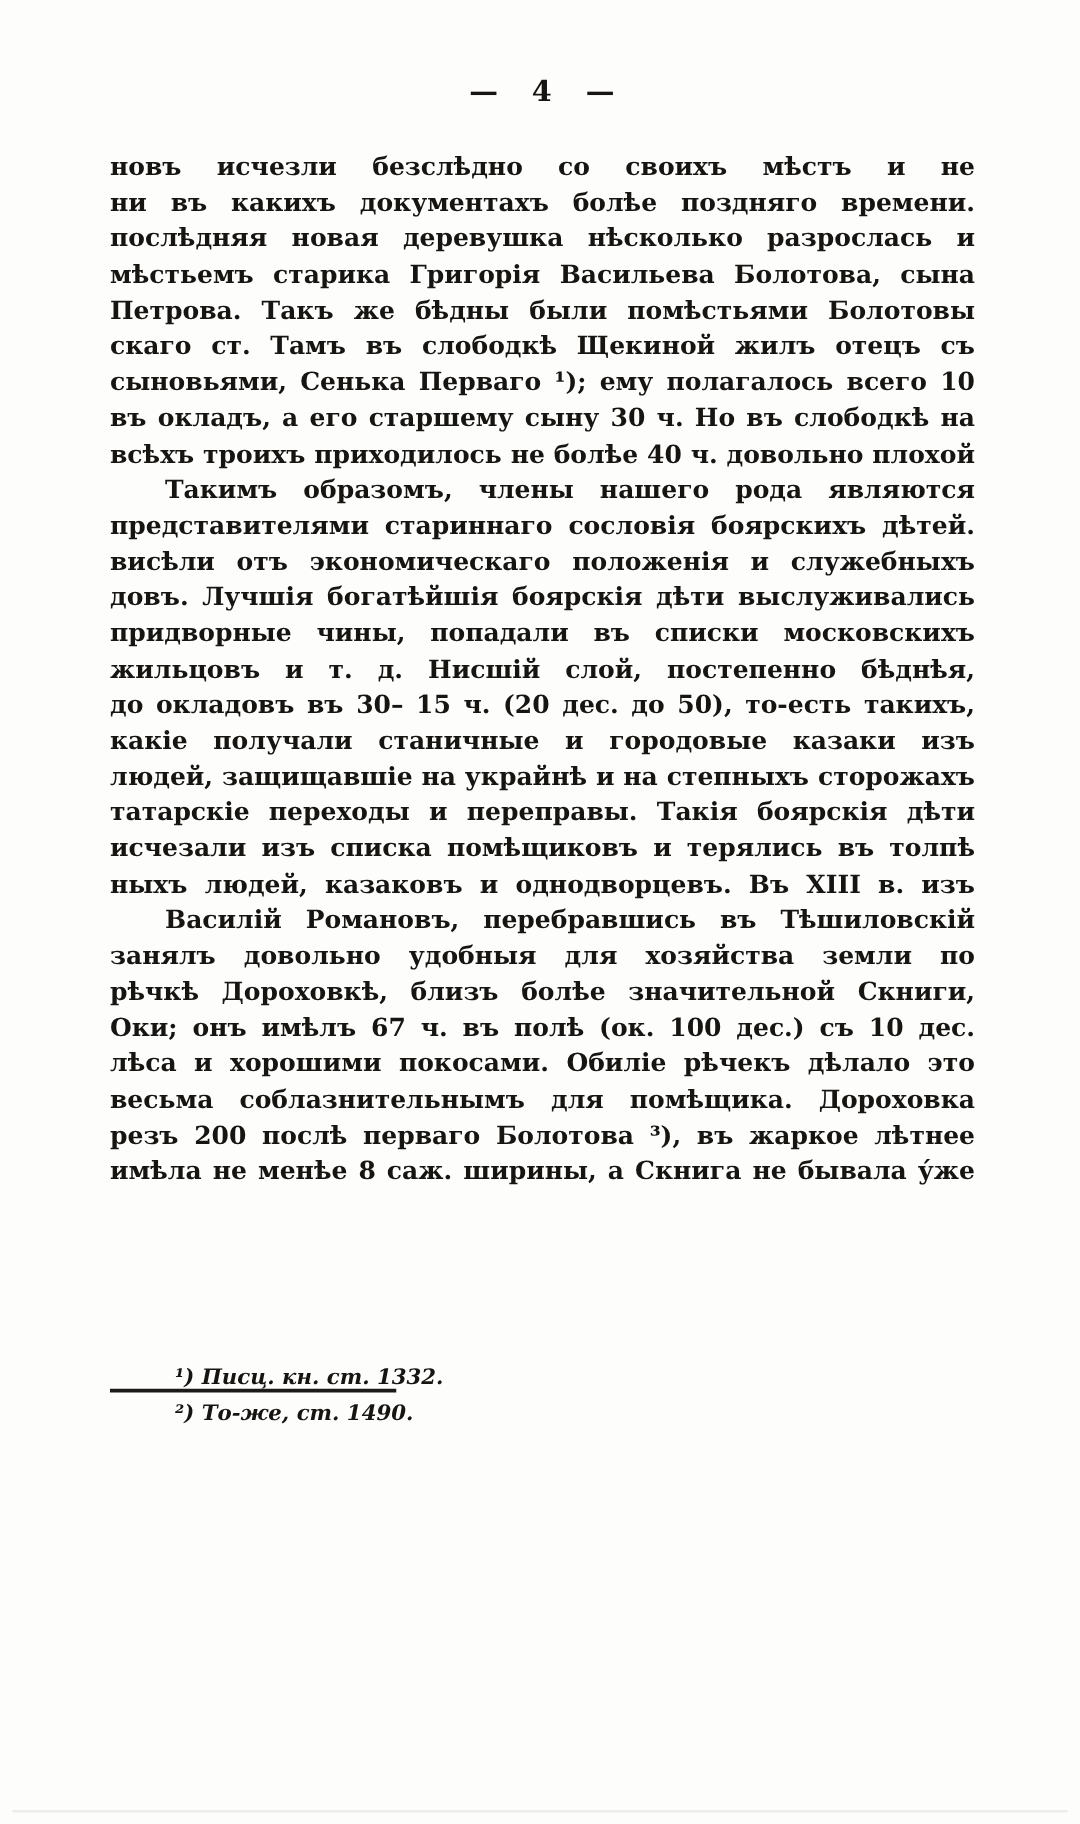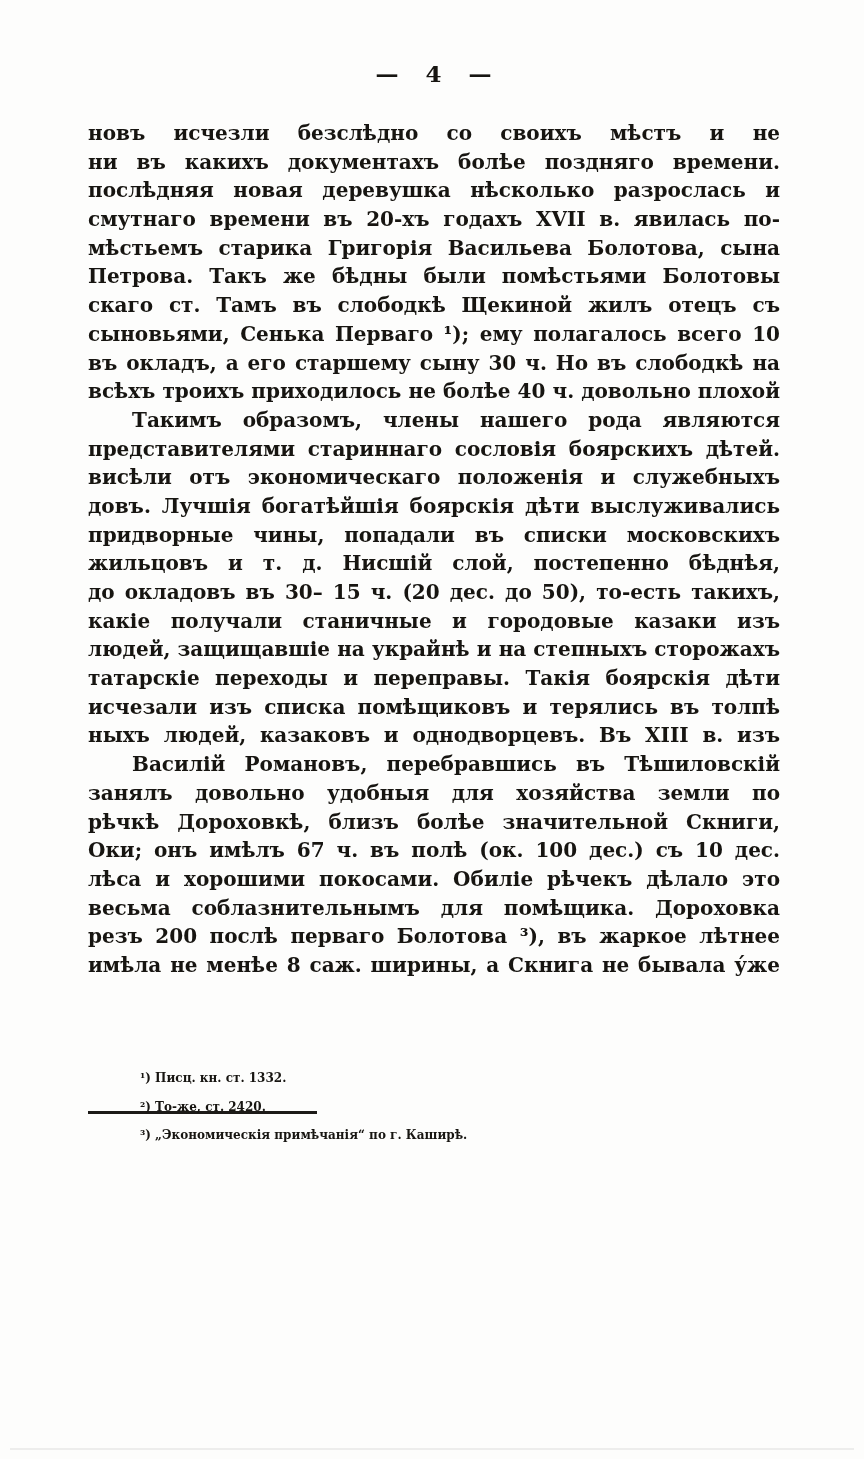--- a/index.html
+++ b/index.html
@@ -49,24 +49,25 @@
     position: absolute;
     left: 88px;
     top: 1111px;
     width: 229px;
     height: 0;
     border-top: 3px solid #1c1a17;
   }
   .footnotes {
     position: absolute;
     left: 88px;
-    top: 1064px;
+    top: 1088px;
     width: 692px;
-    font-size: 12px;
+    font-size: 17px;
     font-weight: bold;
+    font-style: italic;
   }
   .footnote {
     line-height: 28.5px;
     text-indent: 52px;
     text-align: left;
   }
   .bottom-scan-line {
     position: absolute;
     left: 10px;
     top: 1448px;
@@ -77,21 +78,20 @@
 </style>
 </head>
 <body>
 
 <div class="page">
   <div class="pagenum">— 4 —</div>
   <div class="text-block">
       <div class="line">новъ исчезли безслѣдно со своихъ мѣстъ и не появляются</div>
       <div class="line">ни въ какихъ документахъ болѣе поздняго времени. Только</div>
       <div class="line">послѣдняя новая деревушка нѣсколько разрослась и послѣ</div>
-      <div class="line">смутнаго времени въ 20-хъ годахъ XVII в. явилась по-</div>
       <div class="line">мѣстьемъ старика Григорія Васильева Болотова, сына Василія</div>
       <div class="line">Петрова. Такъ же бѣдны были помѣстьями Болотовы Ростов-</div>
       <div class="line">скаго ст. Тамъ въ слободкѣ Щекиной жилъ отецъ съ двумя</div>
       <div class="line">сыновьями, Сенька Перваго ¹); ему полагалось всего 10 ч.</div>
       <div class="line">въ окладъ, а его старшему сыну 30 ч. Но въ слободкѣ на</div>
       <div class="line">всѣхъ троихъ приходилось не болѣе 40 ч. довольно плохой</div>
       <div class="line indent">Такимъ образомъ, члены нашего рода являются типичными</div>
       <div class="line">представителями стариннаго сословія боярскихъ дѣтей. Судьбы</div>
       <div class="line">висѣли отъ экономическаго положенія и служебныхъ окла-</div>
       <div class="line">довъ. Лучшія богатѣйшія боярскія дѣти выслуживались въ</div>
@@ -108,17 +108,16 @@
       <div class="line">рѣчкѣ Дороховкѣ, близъ болѣе значительной Скниги, притока</div>
       <div class="line">Оки; онъ имѣлъ 67 ч. въ полѣ (ок. 100 дес.) съ 10 дес.</div>
       <div class="line">лѣса и хорошими покосами. Обиліе рѣчекъ дѣлало это мѣсто</div>
       <div class="line">весьма соблазнительнымъ для помѣщика. Дороховка лѣтъ че-</div>
       <div class="line">резъ 200 послѣ перваго Болотова ³), въ жаркое лѣтнее время</div>
       <div class="line">имѣла не менѣе 8 саж. ширины, а Скнига не бывала у́же</div>
     </div>
   <div class="footnote-rule"></div>
   <div class="footnotes">
       <div class="footnote">¹) Писц. кн. ст. 1332.</div>
-      <div class="footnote">²) То-же, ст. 2420.</div>
-      <div class="footnote">³) „Экономическія примѣчанія“ по г. Каширѣ.</div>
+      <div class="footnote">²) То-же, ст. 1490.</div>
     </div>
   <div class="bottom-scan-line"></div>
 </div>
 
 </body></html>

